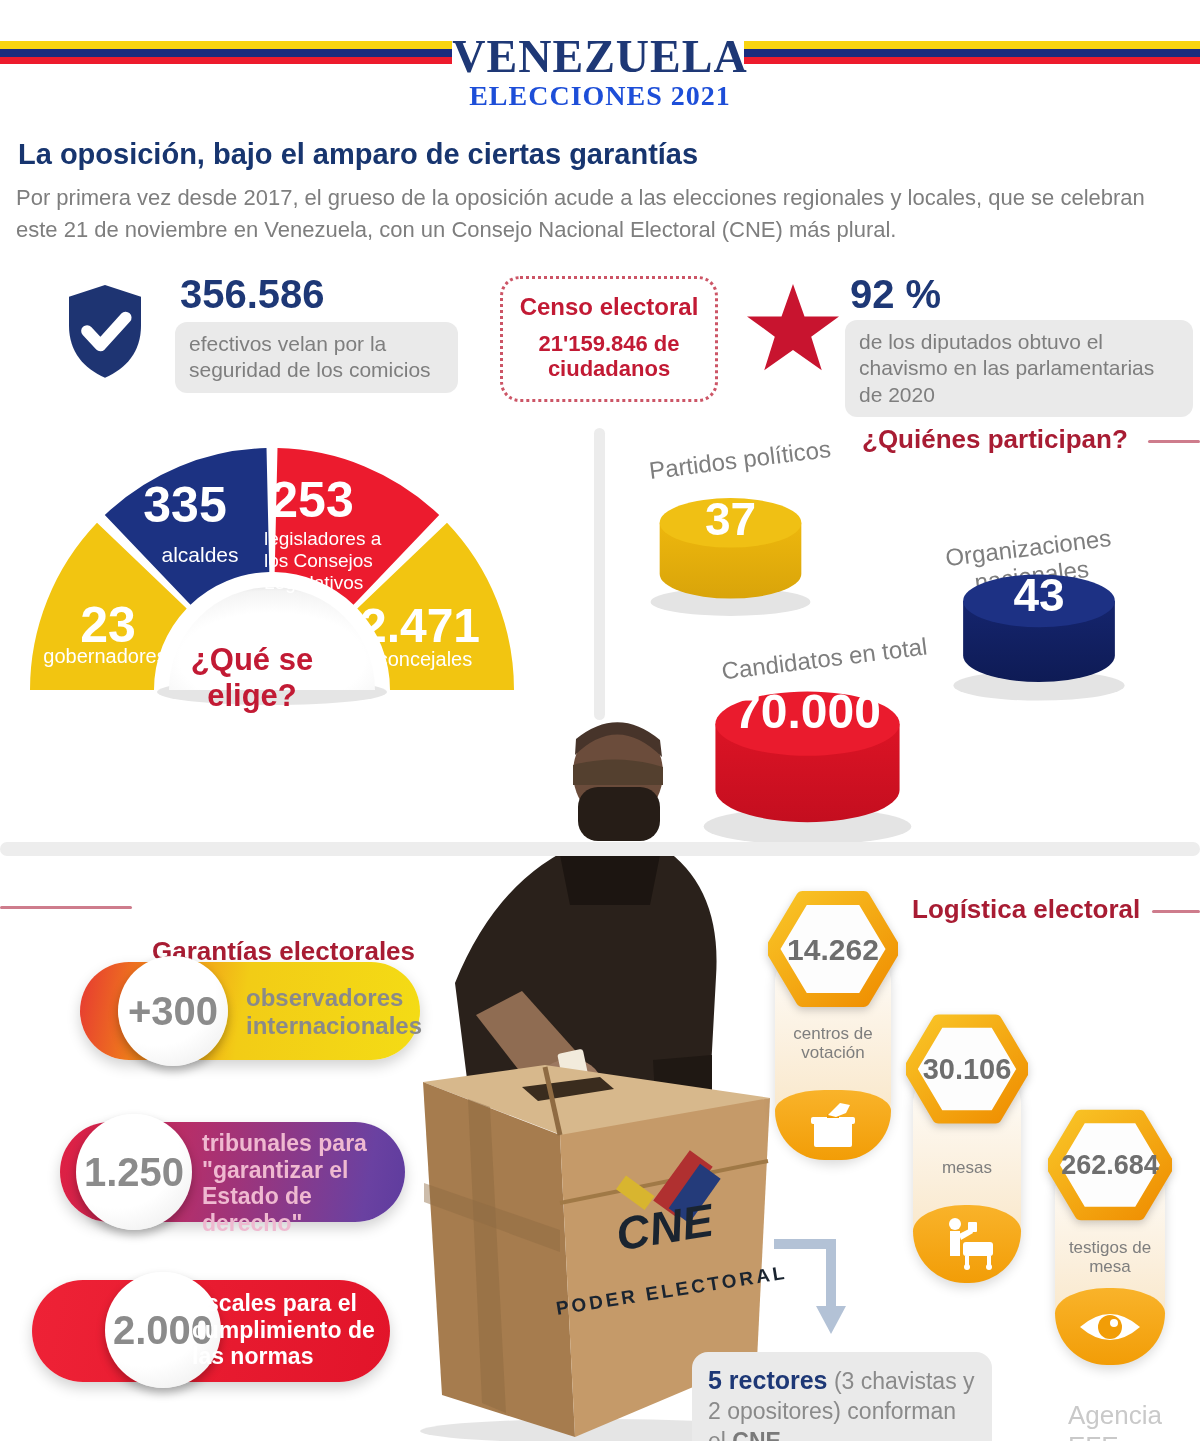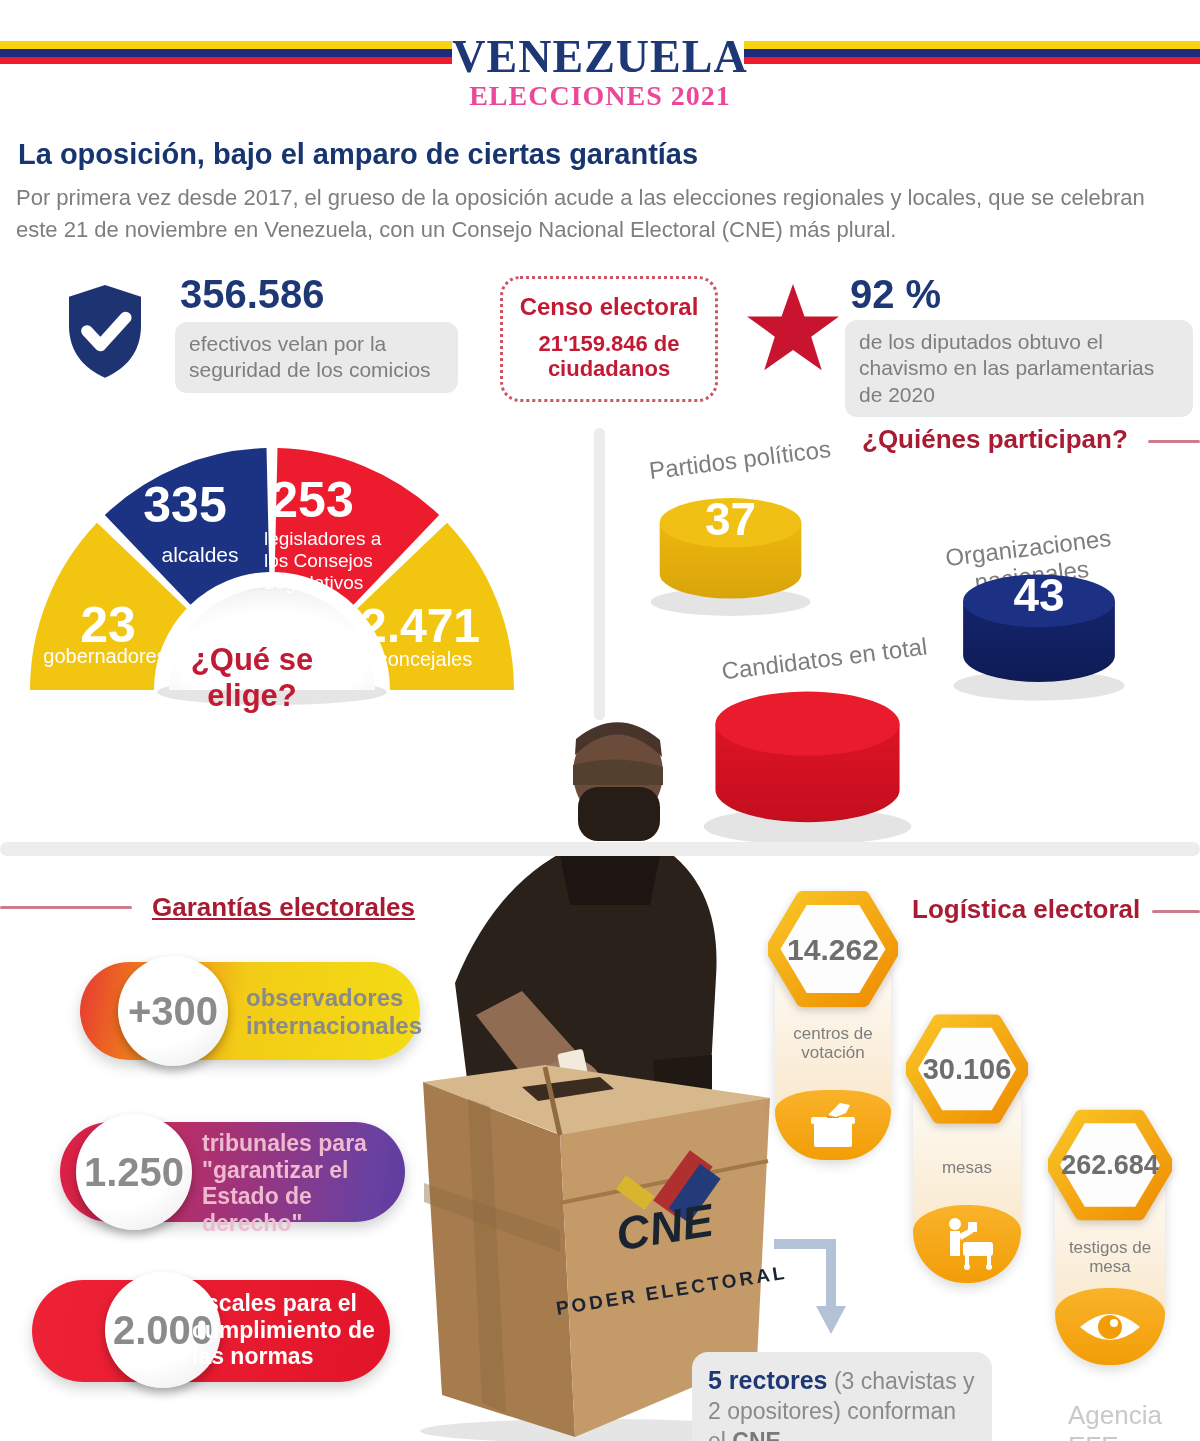--- a/index.html
+++ b/index.html
@@ -37,21 +37,21 @@
 
 <div class="page">
 
   <div class="abs" style="left:0;top:41px;width:1200px;height:23px;">
     <div style="height:8px;background:#F8D410;"></div>
     <div style="height:8px;background:#1B2C7E;"></div>
     <div style="height:7px;background:#ED1B2D;"></div>
   </div>
   <div class="abs" style="left:452px;top:38px;width:292px;height:30px;background:#fff;"></div>
   <div class="abs ctr serif bold" style="left:0;top:30px;width:1200px;font-size:46px;color:#1E3876;letter-spacing:1px;">VENEZUELA</div>
-  <div class="abs ctr serif bold" style="left:0;top:80px;width:1200px;font-size:28px;color:#ec4899;letter-spacing:1px;">ELECCIONES 2021</div>
+  <div class="abs ctr serif bold" style="left:0;top:80px;width:1200px;font-size:28px;color:#1d4ed8;letter-spacing:1px;">ELECCIONES 2021</div>
   <div class="abs bold" style="left:18px;top:138px;width:1100px;font-size:29px;color:#17356F;">La oposición, bajo el amparo de ciertas garantías</div>
   <div class="abs graytxt" style="left:16px;top:182px;width:1165px;font-size:22px;line-height:1.45;">Por primera vez desde 2017, el grueso de la oposición acude a las elecciones regionales y locales, que se celebran este 21 de noviembre en Venezuela, con un Consejo Nacional Electoral (CNE) más plural.</div>
 
   <svg class="abs" style="left:60px;top:276px;" width="90" height="110" viewBox="0 0 100 110">
     <path d="M50,4 L90,17 V49 C90,79 73,97 50,107 C27,97 10,79 10,49 V17 Z" fill="#1E3472"></path>
     <polyline points="30,55 45,71 73,40" fill="none" stroke="#fff" stroke-width="13" stroke-linecap="round" stroke-linejoin="round"></polyline>
   </svg>
   <div class="abs bold navy" style="left:180px;top:272px;font-size:40px;">356.586</div>
   <div class="abs graybox" style="left:175px;top:322px;width:255px;padding:9px 14px;font-size:21px;line-height:1.25;">efectivos velan por la seguridad de los comicios</div>
 
@@ -166,25 +166,26 @@
     <defs>
       <linearGradient id="cylR" x1="0" y1="0" x2="0" y2="1">
         <stop offset="0%" stop-color="#DC1425"></stop>
           <stop offset="100%" stop-color="#C40E1F"></stop>
       </linearGradient>
     </defs>
     <ellipse cx="100" cy="148" rx="97" ry="17" fill="#E4E4E4"></ellipse>
     <path d="M14,52 v62 a86,30 0 0 0 172,0 v-62" fill="url(#cylR)"></path>
     <ellipse cx="100" cy="52" rx="86" ry="30" fill="#EA1B2D"></ellipse>
   </svg>
+  <div class="abs cyl-num" style="left:700px;top:684px;width:215px;font-size:48px;">70.000</div>
 
   <div class="abs" style="left:0;top:842px;width:1200px;height:14px;background:#EDEDED;border-radius:7px;"></div>
 
   <div class="abs heading-line" style="left:0;top:906px;width:132px;"></div>
-  <div class="abs sect-heading" style="left:152px;top:892px;text-decoration:underline;">Garantías electorales</div>
+  <div class="abs sect-heading" style="left:152px;top:936px;">Garantías electorales</div>
 
   <div class="pill" style="left:80px;top:962px;width:340px;height:98px;background:linear-gradient(100deg,#E63832 0%,#EF7A1C 18%,#F2CC16 48%,#F4DC15 100%);"></div>
   <div class="pill-circle" style="left:118px;top:956px;width:110px;height:110px;font-size:40px;">
     <span>+300</span>
   </div>
   <div class="pill-label" style="left:246px;top:984px;width:170px;font-size:24px;color:#8A8A8A;">observadores internacionales</div>
 
   <div class="pill" style="left:60px;top:1122px;width:345px;height:100px;background:linear-gradient(100deg,#E01F41 0%,#B32F6B 38%,#6A41A1 88%,#5E3C9E 100%);"></div>
   <div class="pill-circle" style="left:76px;top:1114px;width:116px;height:116px;font-size:40px;">
     <span>1.250</span>

